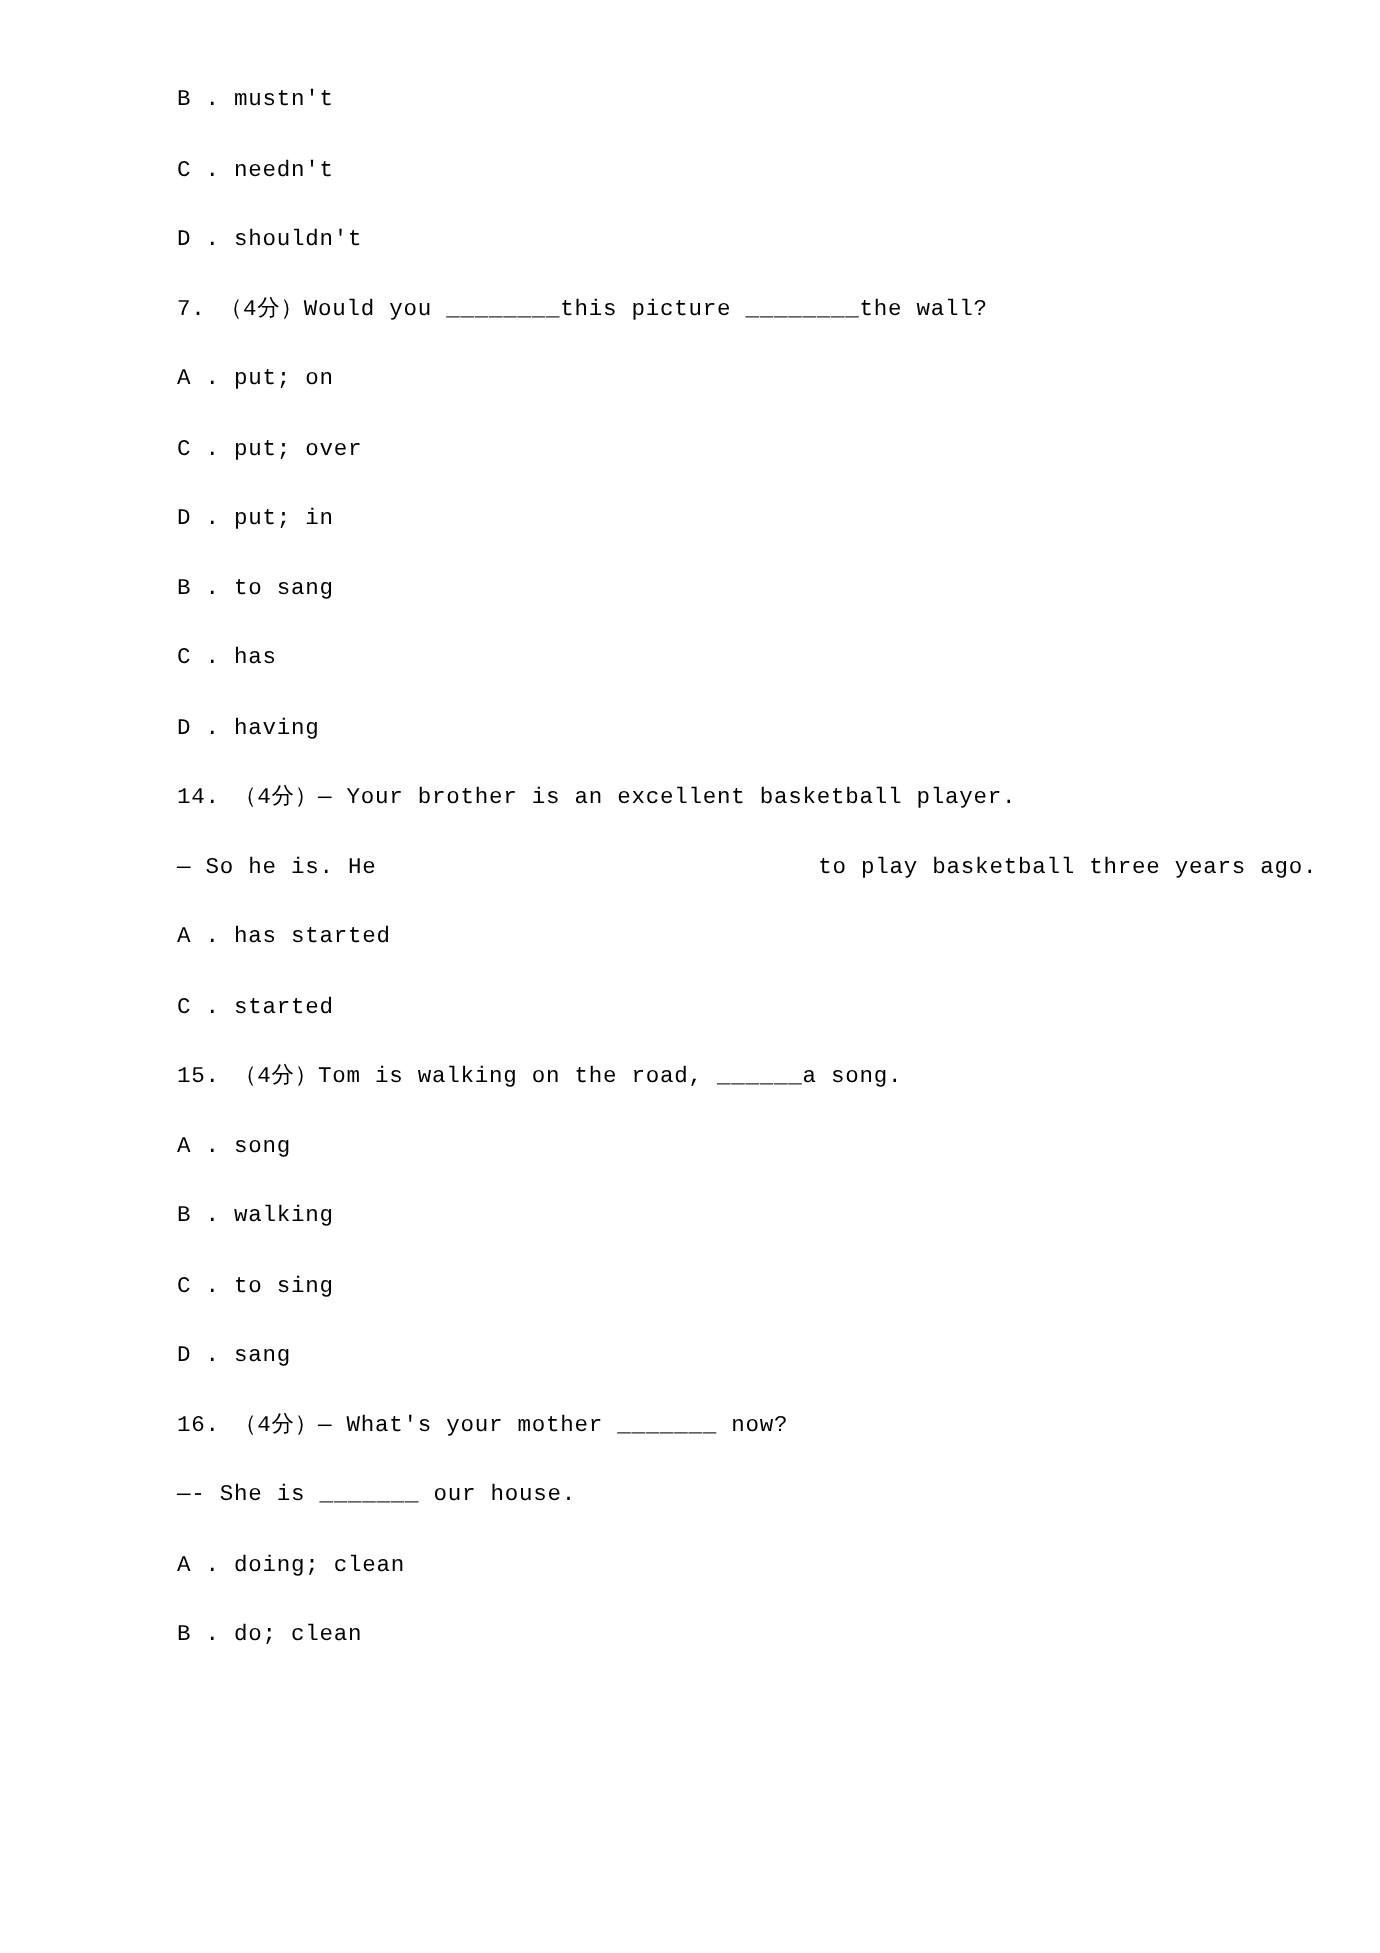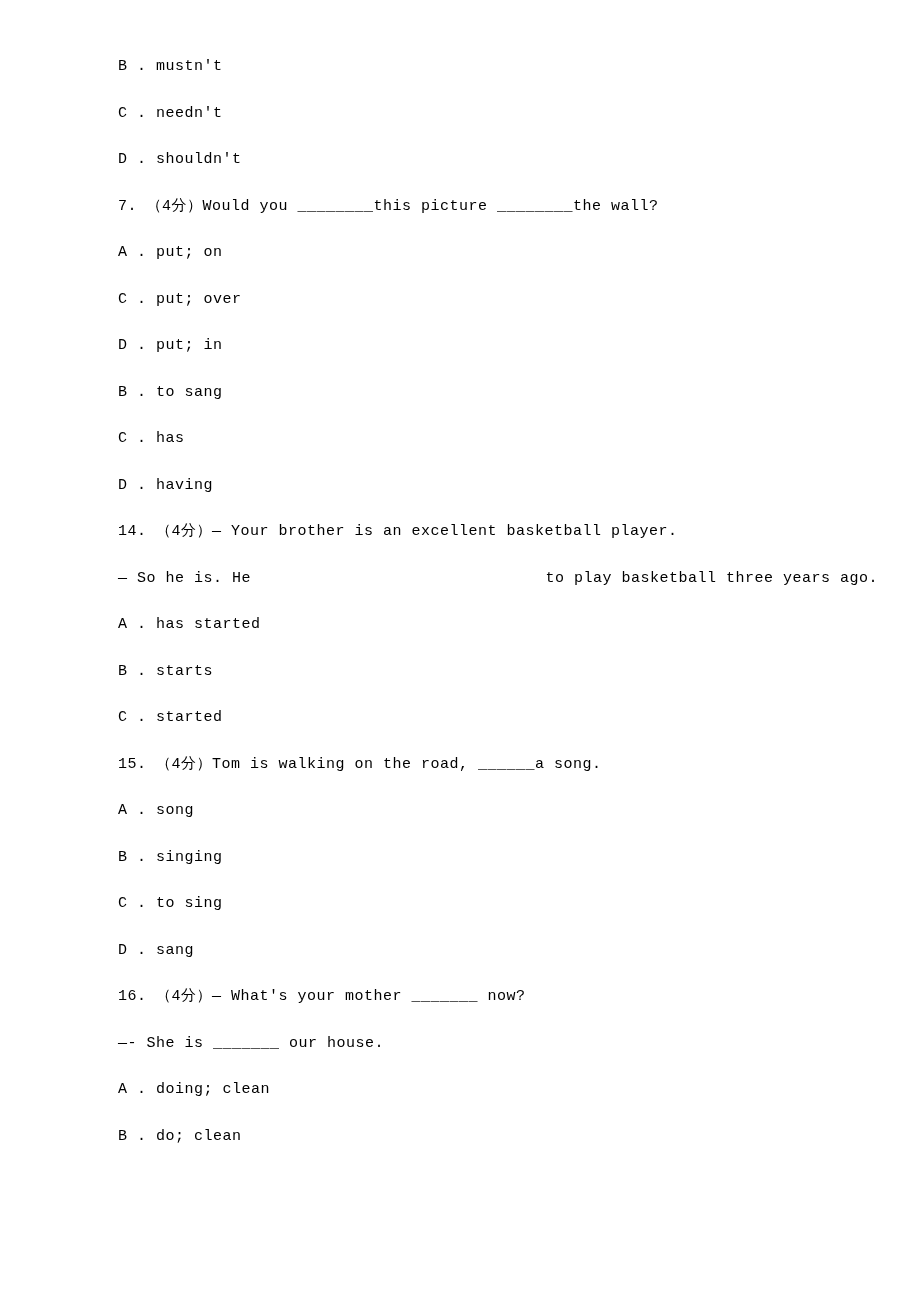--- a/index.html
+++ b/index.html
@@ -38,26 +38,25 @@
   <div class="line">C . put; over</div>
   <div class="line">D . put; in</div>
 
   <div class="line">B . to sang</div>
   <div class="line">C . has</div>
   <div class="line">D . having</div>
 
   <div class="line">14. （4分）— Your brother is an excellent basketball player.</div>
   <div class="line">— So he is. He                               to play basketball three years ago.</div>
   <div class="line">A . has started</div>
-  <div class="line">B . starts</div>
   <div class="line">C . started</div>
 
   <div class="line">15. （4分）Tom is walking on the road, ______a song.</div>
   <div class="line">A . song</div>
-  <div class="line">B . singing</div>
+  <div class="line">B . walking</div>
   <div class="line">C . to sing</div>
   <div class="line">D . sang</div>
 
   <div class="line">16. （4分）— What's your mother _______ now?</div>
   <div class="line">—- She is _______ our house.</div>
   <div class="line">A . doing; clean</div>
   <div class="line">B . do; clean</div>
 
 </div>
 

